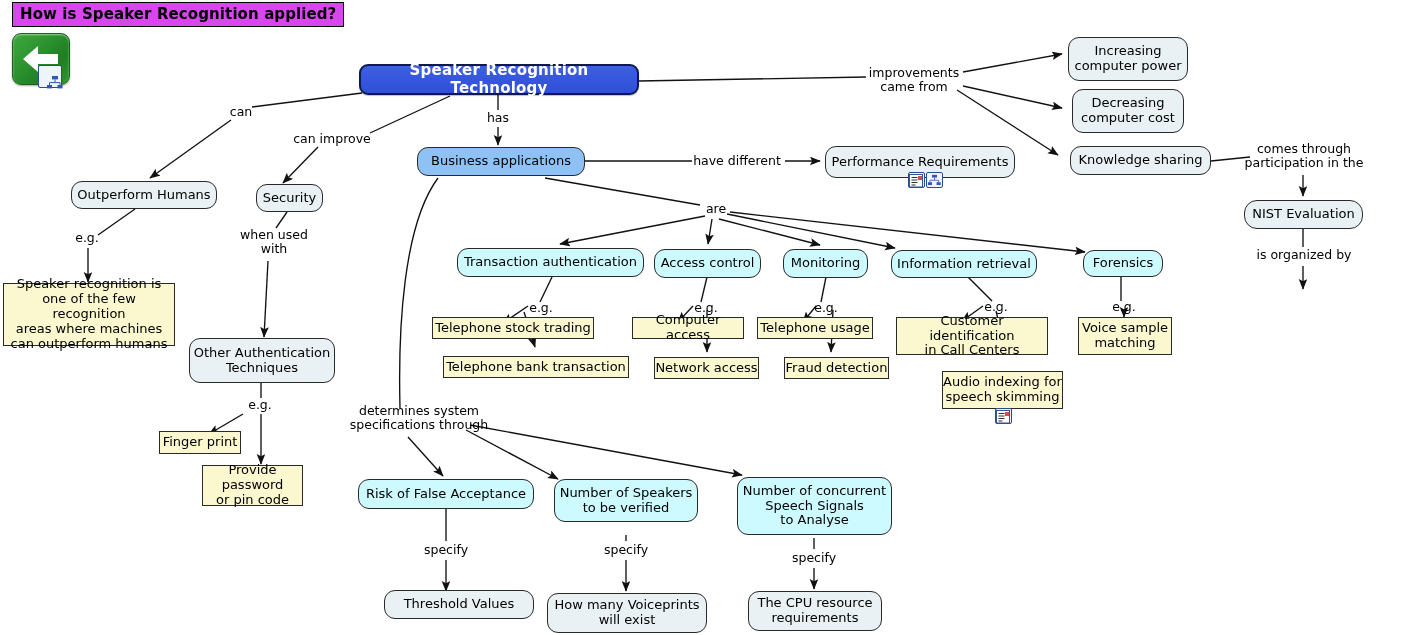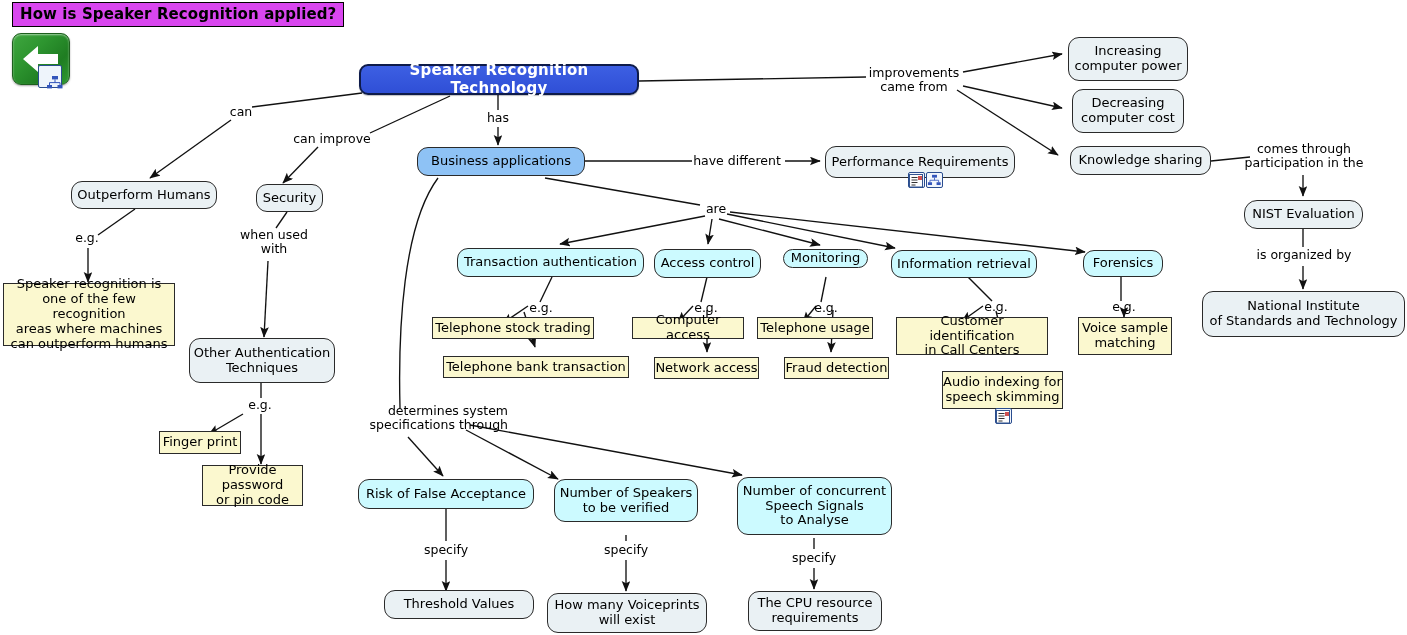--- a/index.html
+++ b/index.html
@@ -202,38 +202,36 @@
       </svg>
     </div>
   </div>
 
   <div class="node rounded n-grey" style="left:1068px;top:37px;width:120px;height:44px;white-space:pre-line;">Increasing
 computer power</div>
   <div class="node rounded n-grey" style="left:1072px;top:89px;width:112px;height:44px;white-space:pre-line;">Decreasing
 computer cost</div>
   <div class="node rounded n-grey" style="left:1070px;top:146px;width:141px;height:29px;">Knowledge sharing</div>
   <div class="node rounded n-grey" style="left:1244px;top:200px;width:119px;height:29px;border-radius:13px;">NIST Evaluation</div>
-  <div class="node rounded n-grey" style="left:1202px;top:291px;width:203px;height:46px;white-space:pre-line;">National Institute
-of Standards and Technology</div>
 
   <div class="node rounded n-grey" style="left:71px;top:181px;width:146px;height:28px;">Outperform Humans</div>
   <div class="node rounded n-grey" style="left:256px;top:184px;width:67px;height:28px;">Security</div>
   <div class="node rect n-yellow" style="left:3px;top:283px;width:172px;height:63px;white-space:pre-line;">Speaker recognition is
 one of the few recognition
 areas where machines
 can outperform humans</div>
   <div class="node rounded n-grey" style="left:189px;top:338px;width:146px;height:45px;white-space:pre-line;">Other Authentication
 Techniques</div>
   <div class="node rect n-yellow" style="left:159px;top:431px;width:82px;height:23px;">Finger print</div>
   <div class="node rect n-yellow" style="left:202px;top:465px;width:101px;height:41px;white-space:pre-line;">Provide password
 or pin code</div>
 
   <div class="node rounded n-cyan" style="left:457px;top:248px;width:187px;height:29px;">Transaction authentication</div>
   <div class="node rounded n-cyan" style="left:654px;top:249px;width:107px;height:29px;">Access control</div>
-  <div class="node rounded n-cyan" style="left:783px;top:249px;width:85px;height:19px;">Monitoring</div>
+  <div class="node rounded n-cyan" style="left:783px;top:249px;width:85px;height:29px;">Monitoring</div>
   <div class="node rounded n-cyan" style="left:891px;top:250px;width:146px;height:28px;">Information retrieval</div>
   <div class="node rounded n-cyan" style="left:1083px;top:250px;width:80px;height:27px;">Forensics</div>
 
   <div class="node rect n-yellow" style="left:432px;top:317px;width:162px;height:22px;">Telephone stock trading</div>
   <div class="node rect n-yellow" style="left:443px;top:356px;width:186px;height:22px;">Telephone bank transaction</div>
   <div class="node rect n-yellow" style="left:632px;top:317px;width:112px;height:22px;">Computer access</div>
   <div class="node rect n-yellow" style="left:654px;top:357px;width:105px;height:22px;">Network access</div>
   <div class="node rect n-yellow" style="left:757px;top:317px;width:116px;height:22px;">Telephone usage</div>
   <div class="node rect n-yellow" style="left:784px;top:357px;width:105px;height:22px;">Fraud detection</div>
   <div class="node rect n-yellow" style="left:896px;top:317px;width:152px;height:38px;white-space:pre-line;">Customer identification
@@ -280,19 +278,19 @@
   <div class="lbl" style="left:71px;top:231px;width:32px;">e.g.</div>
   <div class="lbl" style="left:233px;top:228px;width:82px;">when used
 with</div>
   <div class="lbl" style="left:244px;top:398px;width:32px;">e.g.</div>
   <div class="lbl" style="left:702px;top:202px;width:28px;">are</div>
   <div class="lbl" style="left:525px;top:301px;width:32px;">e.g.</div>
   <div class="lbl" style="left:690px;top:301px;width:32px;">e.g.</div>
   <div class="lbl" style="left:810px;top:301px;width:32px;">e.g.</div>
   <div class="lbl" style="left:980px;top:300px;width:32px;">e.g.</div>
   <div class="lbl" style="left:1108px;top:300px;width:32px;">e.g.</div>
-  <div class="lbl" style="left:330px;top:404px;width:178px;text-align:right;">determines system
+  <div class="lbl" style="left:330px;top:404px;width:178px;">determines system
 specifications through</div>
   <div class="lbl" style="left:422px;top:543px;width:48px;">specify</div>
   <div class="lbl" style="left:602px;top:543px;width:48px;">specify</div>
   <div class="lbl" style="left:790px;top:551px;width:48px;">specify</div>
 
 </div>
 
 </body></html>

